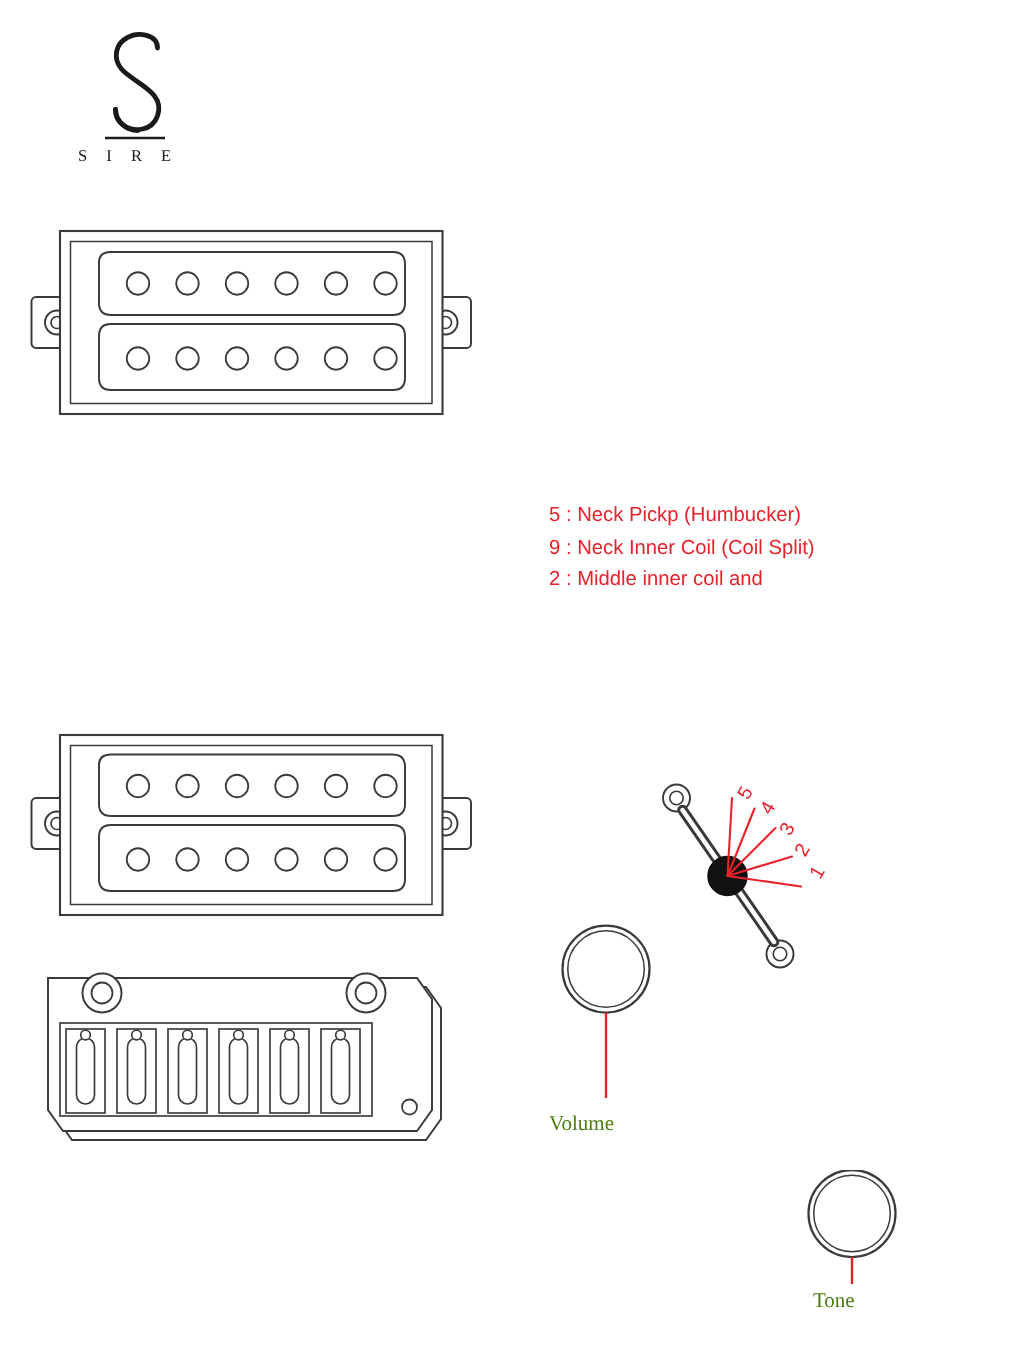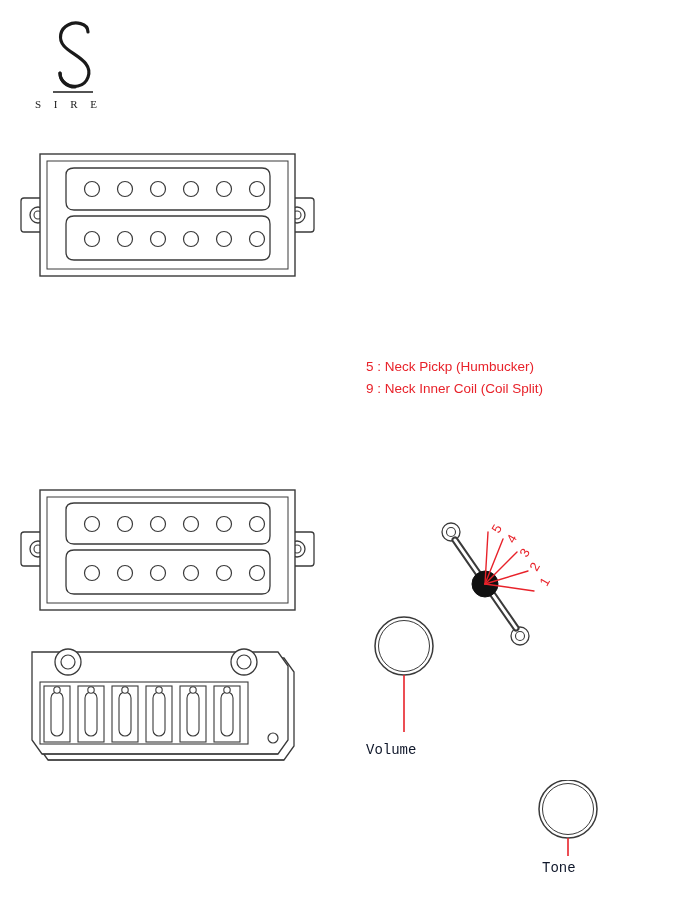--- a/index.html
+++ b/index.html
@@ -16,55 +16,55 @@
   }
   .stage {
     position: absolute;
     left: 0; top: 0;
     width: 675px;
     height: 900px;
   }
   
   #brand-logo {
     position: absolute;
-    left: 31px;
+    left: 48px;
     top: 18px;
     width: 80px;
     height: 100px;
   }
   #brand-logo .wordmark {
     position: absolute;
     left: 4px;
     top: 80px;
     font-size: 11px;
     letter-spacing: 5px;
     color: #1a1a1a;
     font-family: "Liberation Serif", serif;
   }
   
   #switch-legend {
     position: absolute;
     left: 366px;
-    top: 356px;
+    top: 332px;
     width: 300px;
     color: #e8222a;
     font-size: 13.5px;
     line-height: 21.5px;
     font-family: "Liberation Sans", sans-serif;
     white-space: nowrap;
   }
   #switch-legend .legend-row { display: block; }
   #switch-legend .legend-row.indented { padding-left: 24px; }
 
   
   .ctl-label {
     position: absolute;
-    color: #0f172a;
+    color: #4d7c0f;
     font-size: 14px;
-    font-family: Liberation Mono, monospace;
+    font-family: Liberation Serif, serif;
   }
   #label-volume { left: 366px; top: 742px; }
   #label-tone   { left: 542px; top: 860px; }
 
   
   .switch-num {
     position: absolute;
     color: #e8222a;
     font-size: 13px;
     font-family: "Liberation Sans", sans-serif;
@@ -174,20 +174,21 @@
       <circle cx="201" cy="50" r="3.2"></circle>
     </g>
 
     <line x1="16" y1="114" x2="252" y2="114" stroke="#3a3a3a" stroke-width="1"></line>
     <path d="M22 120 L258 120" stroke="#3a3a3a" stroke-width="1"></path>
   </svg>
 
   <div id="switch-legend">
     <span class="legend-row">5 : Neck Pickp (Humbucker)</span>
     <span class="legend-row">9 : Neck Inner Coil (Coil Split)</span>
+    <span class="legend-row">2 : Middle inner coil and</span>
   </div>
 
   <svg style="position:absolute; left:424px; top:510px;" width="160" height="150" viewBox="0 0 160 150">
 
     <circle cx="27" cy="22" r="9" fill="#fff" stroke="#3a3a3a" stroke-width="1.3"></circle>
     <circle cx="27" cy="22" r="4.5" fill="#fff" stroke="#3a3a3a" stroke-width="1.1"></circle>
     <circle cx="96" cy="126" r="9" fill="#fff" stroke="#3a3a3a" stroke-width="1.3"></circle>
     <circle cx="96" cy="126" r="4.5" fill="#fff" stroke="#3a3a3a" stroke-width="1.1"></circle>
 
     <line x1="31" y1="30" x2="92" y2="118" stroke="#3a3a3a" stroke-width="7" stroke-linecap="round"></line>

